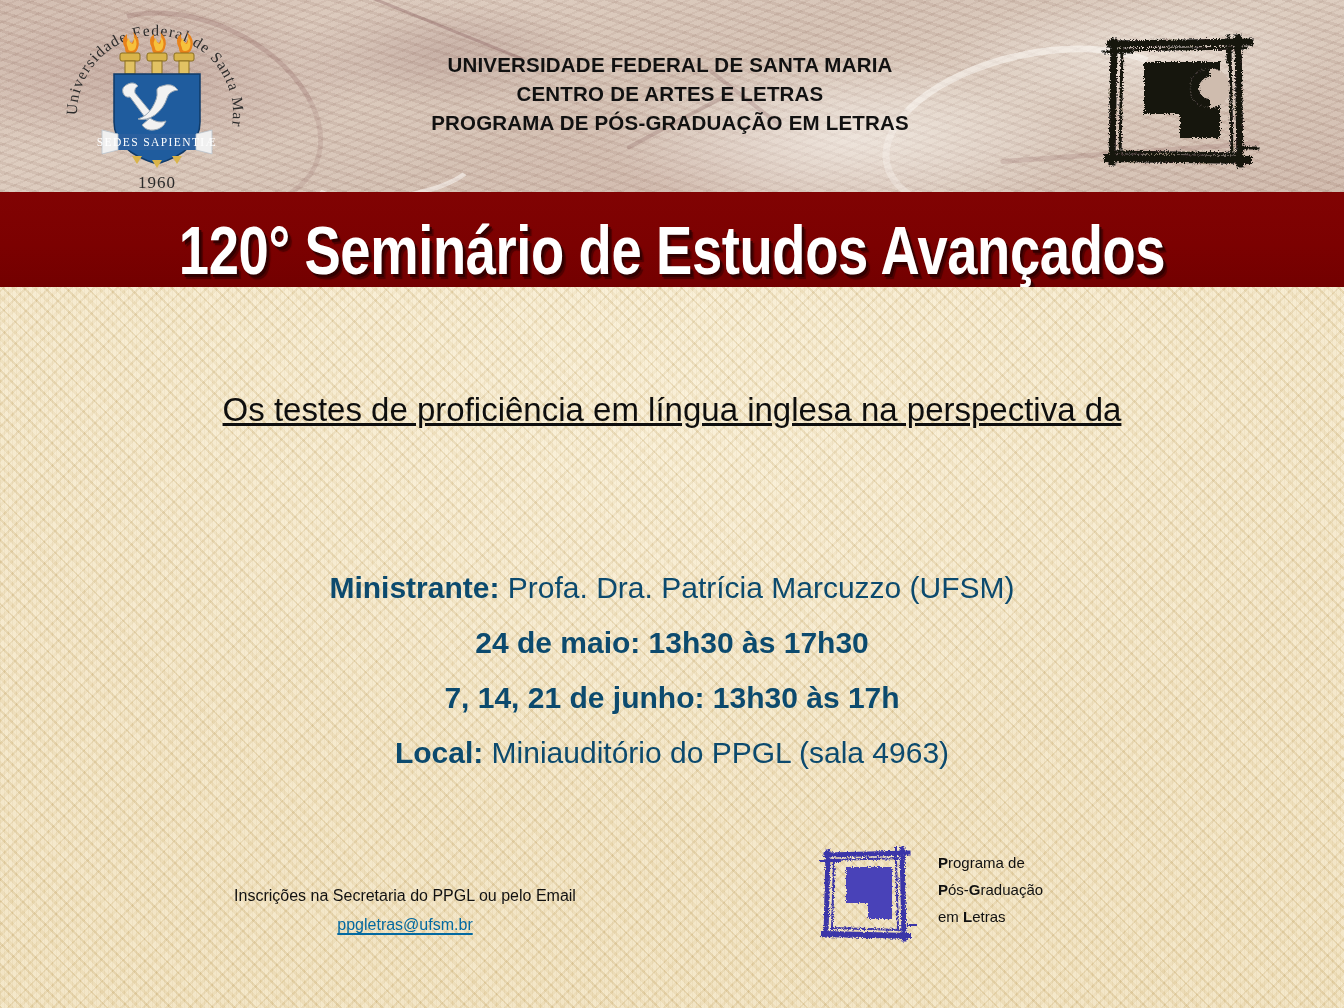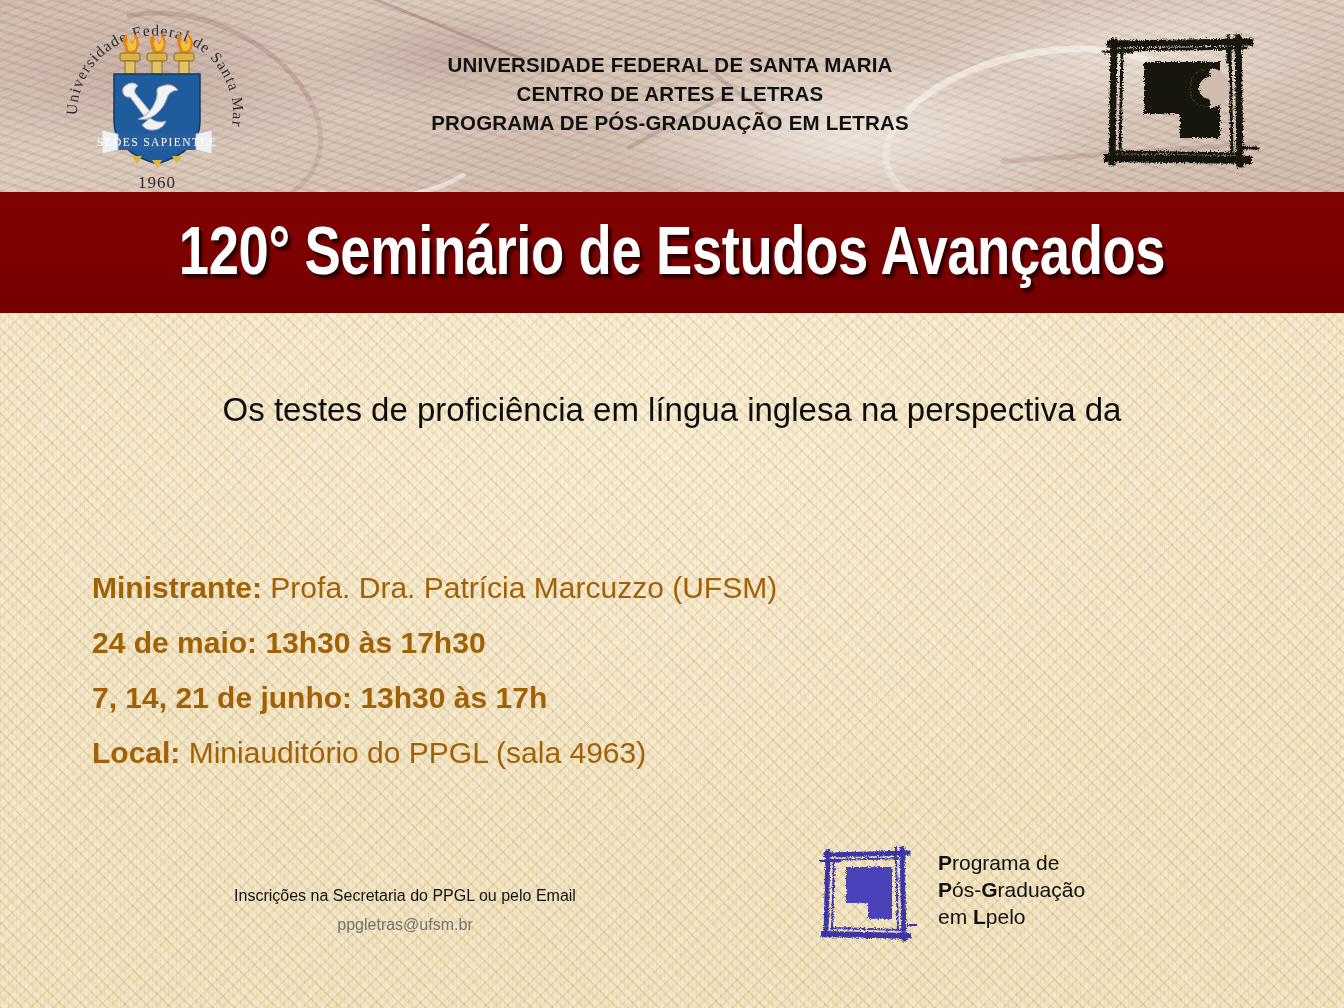--- a/index.html
+++ b/index.html
@@ -130,21 +130,21 @@
     height: 150px;
   }
   .mark-top svg { display:block; width: 180px; height: 150px; }
 
   
   .banner {
     position: absolute;
     left: 0;
     top: 192px;
     width: 1344px;
-    height: 121px;
+    height: 95px;
     background: #7d0202;
     background-image: linear-gradient(180deg, #810303 0%, #7c0101 55%, #730000 100%);
     overflow: hidden;
   }
   .banner-title {
     position: absolute;
     left: 0;
     top: 10px;
     width: 1344px;
     text-align: center;
@@ -174,49 +174,51 @@
   .talk-title {
     position: absolute;
     left: 92px;
     top: 73px;
     width: 1160px;
     text-align: center;
     color: #0e0e0e;
     font-size: 33px;
     line-height: 47px;
     font-weight: normal;
+    text-decoration: underline;
   }
 
   .details {
     position: absolute;
     left: 92px;
     top: 247px;
     width: 1160px;
-    text-align: left;
-    color: #a16207;
+    text-align: center;
+    color: #0c4a6e;
     font-size: 30px;
     line-height: 55px;
   }
   .details .row { white-space: nowrap; }
   .details .lbl { font-weight: bold; }
   .details .row.bold { font-weight: bold; }
 
   
   .footer-left {
     position: absolute;
     left: 60px;
     top: 568px;
     width: 690px;
     text-align: center;
     color: #111111;
     font-size: 16px;
     line-height: 29px;
   }
   .email-link {
-    color: #737373;
+    color: #0369a1;
+    text-decoration: underline;
     text-underline-offset: 3px;
     text-decoration-thickness: 2px;
     cursor: pointer;
   }
 
   .ppgl-badge {
     position: absolute;
     left: 812px;
     top: 524px;
     width: 420px;
@@ -229,21 +231,21 @@
     width: 108px;
     height: 104px;
   }
   .ppgl-mark svg { display:block; width:108px; height:104px; }
   .ppgl-caption {
     position: absolute;
     left: 126px;
     top: 12px;
     width: 290px;
     color: #101010;
-    font-size: 21px;
+    font-size: 15px;
     line-height: 27px;
     text-align: left;
   }
   .ppgl-caption b { font-weight: bold; }
 </style>
 </head>
 <body>
 
 <div class="poster">
 
@@ -402,18 +404,18 @@
           <g filter="url(#rough2)">
             <path d="M34,24 L80,24 L80,76 L56,76 L56,60 L34,60 Z" fill="#4a43b8"></path>
             <path d="M74,38 a14,14 0 1,0 0,28 l0,-6 a8,8 0 1,1 0,-16 z" fill="#4a43b8"></path>
             <circle cx="74" cy="52" r="14" fill="none"></circle>
           </g>
         </svg>
       </div>
       <div class="ppgl-caption">
         <div><b>P</b><span>rograma de</span></div>
         <div><b>P</b><span>ós-</span><b>G</b><span>raduação</span></div>
-        <div><span>em </span><b>L</b><span>pelo</span></div>
+        <div><span>em </span><b>L</b><span>etras</span></div>
       </div>
     </div>
 
   </div>
 </div>
 
 </body></html>

